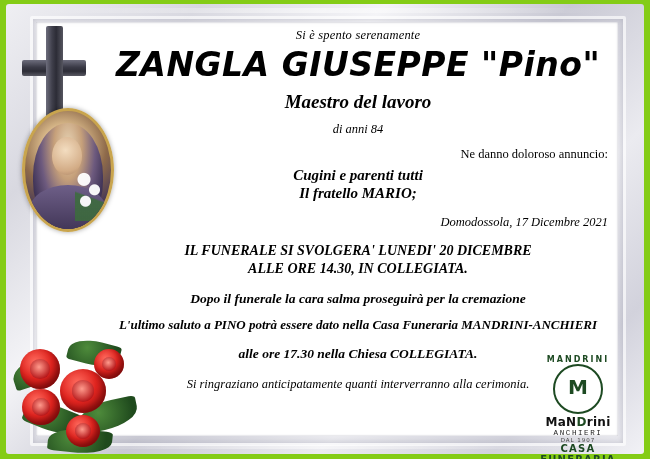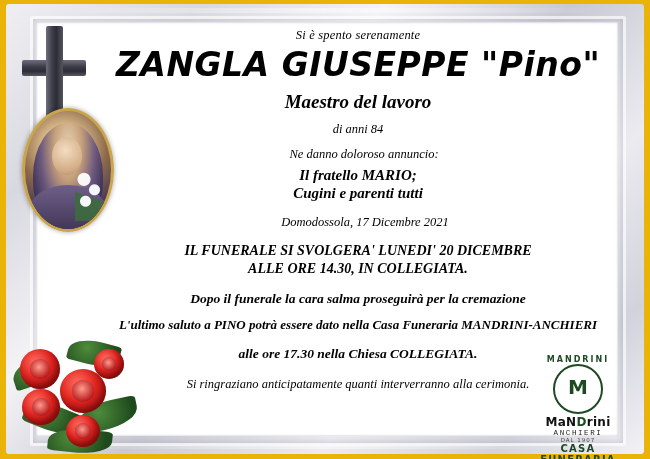--- a/index.html
+++ b/index.html
@@ -5,21 +5,21 @@
   html, body {
     margin: 0;
     padding: 0;
     background: #ffffff;
   }
   #page {
     position: relative;
     width: 650px;
     height: 459px;
     overflow: hidden;
-    background: #eab308;
+    background: #84cc16;
     font-family: "Liberation Serif", serif;
   }
 
   
   .frame-outer {
     position: absolute;
     left: 6px; top: 4px;
     width: 638px; height: 450px;
     background:
       linear-gradient(135deg, #efeff3 0%, #d8d8e0 18%, #f4f4f7 35%, #c9c9d4 52%, #ebebf0 70%, #d2d2dc 86%, #f2f2f6 100%);
@@ -169,36 +169,35 @@
     font-style: italic;
     margin-bottom: 9px;
   }
   .age {
     font-size: 12.5px;
     font-style: italic;
     margin-bottom: 10px;
   }
   .announce {
     font-size: 12.5px;
-    font-style: italic;
-    text-align: center;
+    text-align: right;
     margin: 0 0 4px 12px;
   }
   .relatives {
     font-size: 15px;
     font-style: italic;
     font-weight: bold;
     line-height: 1.25;
     margin-bottom: 12px;
   }
   .relatives div { white-space: nowrap; }
   .place-date {
     font-size: 12.5px;
     font-style: italic;
-    text-align: center;
+    text-align: right;
     margin: 0 0 12px 14px;
   }
   .funeral {
     font-size: 14px;
     font-weight: bold;
     font-style: italic;
     line-height: 1.3;
     margin-bottom: 12px;
   }
   .cremation {
@@ -327,22 +326,22 @@
 
     <div class="deceased">ZANGLA  GIUSEPPE  "Pino"</div>
 
     <div class="role">Maestro del lavoro</div>
 
     <div class="age">di anni 84</div>
 
     <div class="announce">Ne danno doloroso annuncio:</div>
 
     <div class="relatives">
+      <div>Cugini e parenti tutti</div>
       <div>Il fratello MARIO;</div>
-      <div>Cugini e parenti tutti</div>
     </div>
 
     <div class="place-date">Domodossola, 17 Dicembre 2021</div>
 
     <div class="funeral">
       <div>IL FUNERALE SI SVOLGERA'  LUNEDI' 20 DICEMBRE</div>
       <div>ALLE ORE 14.30, IN COLLEGIATA.</div>
     </div>
 
     <div class="cremation">Dopo il funerale la cara salma proseguirà per la cremazione</div>

